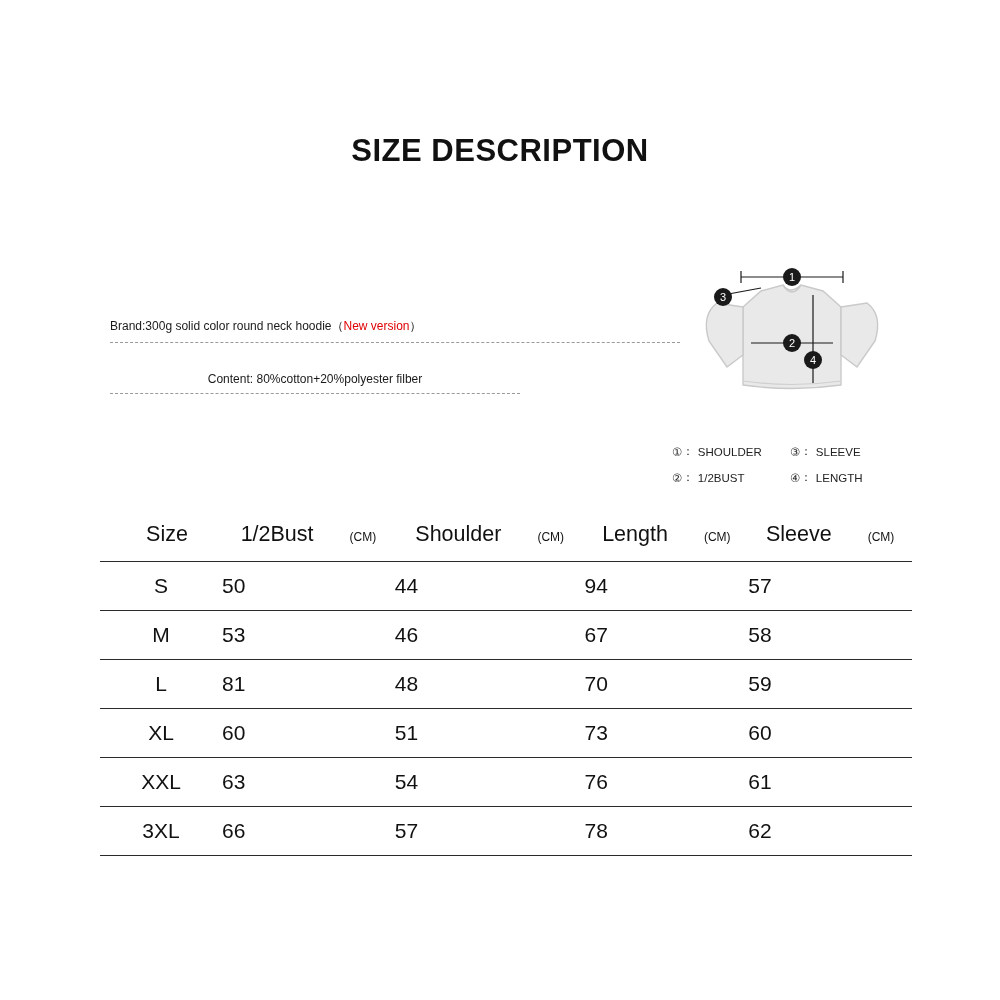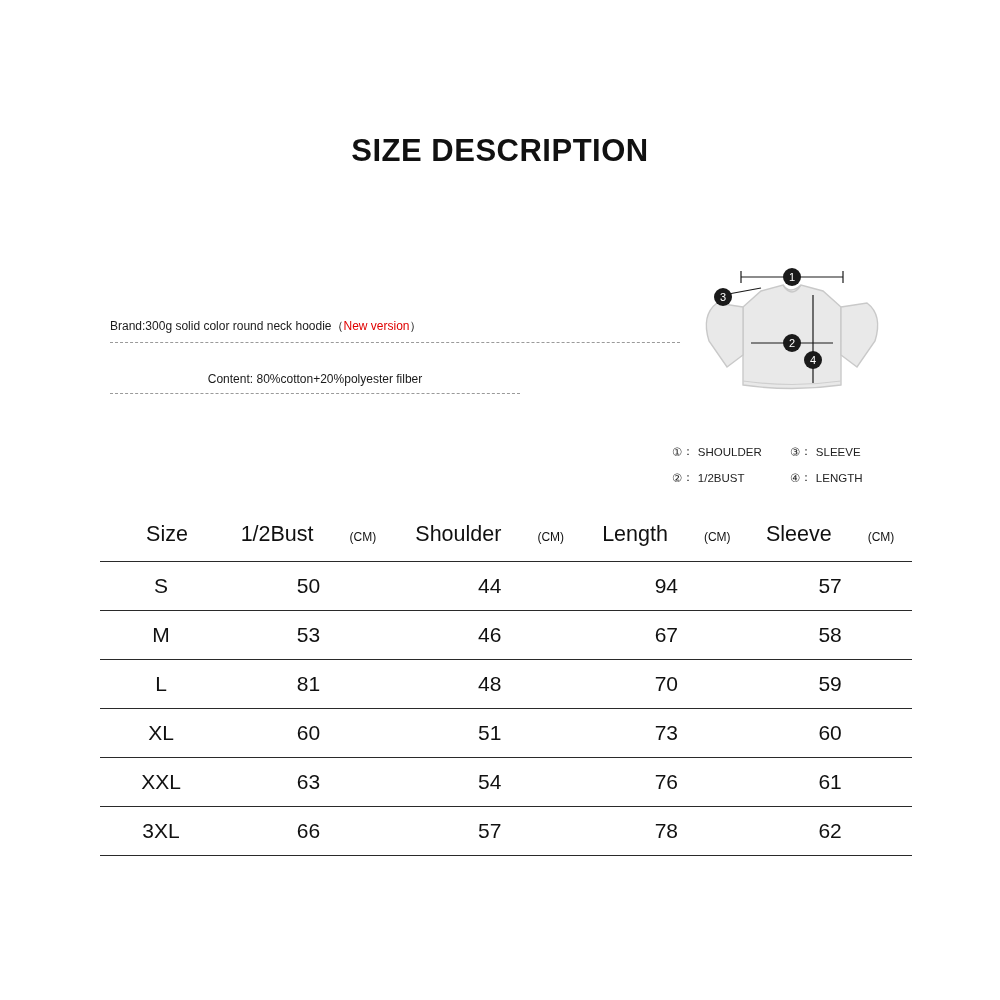--- a/index.html
+++ b/index.html
@@ -111,21 +111,20 @@
   }
   table.size-table th {
     font-weight: normal;
     font-size: 21.5px;
     padding: 4px 0 14px 0;
     text-align: center;
     border: none;
   }
   table.size-table th.col-size { text-align: center; padding-left: 12px; width: 110px;}
   table.size-table td {
-    text-align: center;
     padding: 12px 0 12px 0;
     border-top: 1.4px solid #2a2a2a;
     font-size: 21px;
   }
   table.size-table td.col-size {
     text-align: center;
     width: 110px;
   }
   table.size-table tr:last-child td {
     border-bottom: 1.4px solid #2a2a2a;

